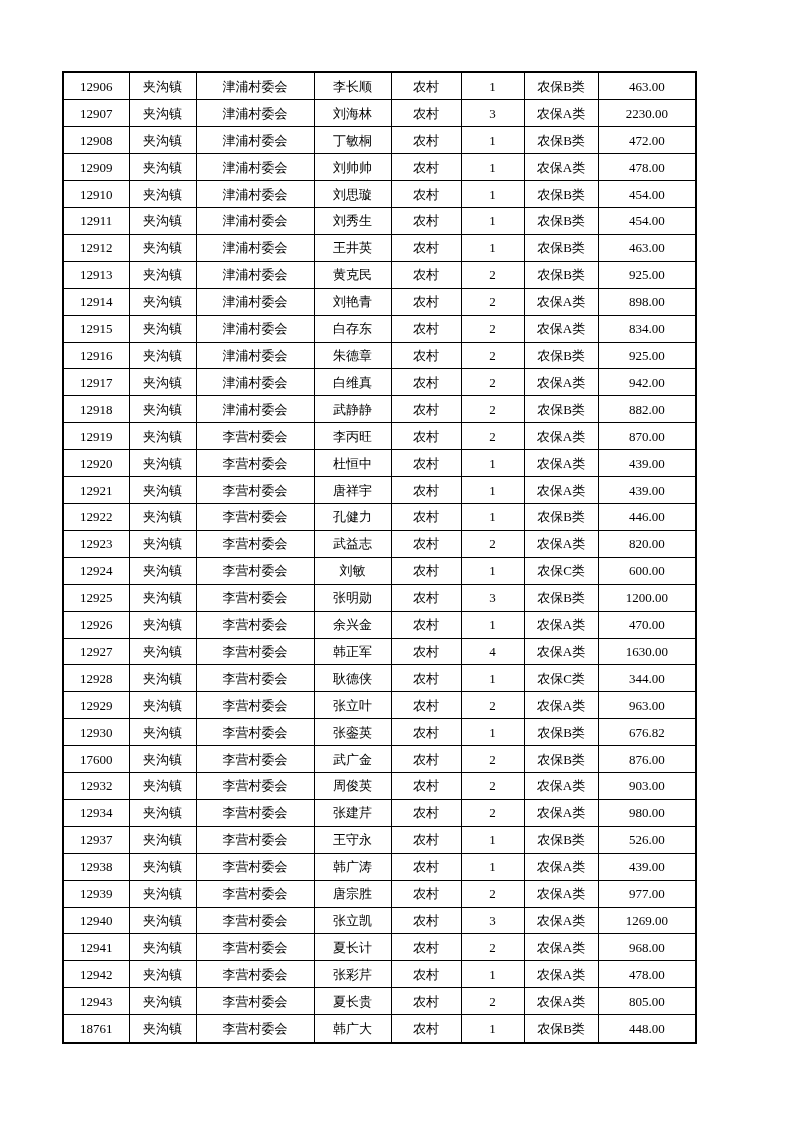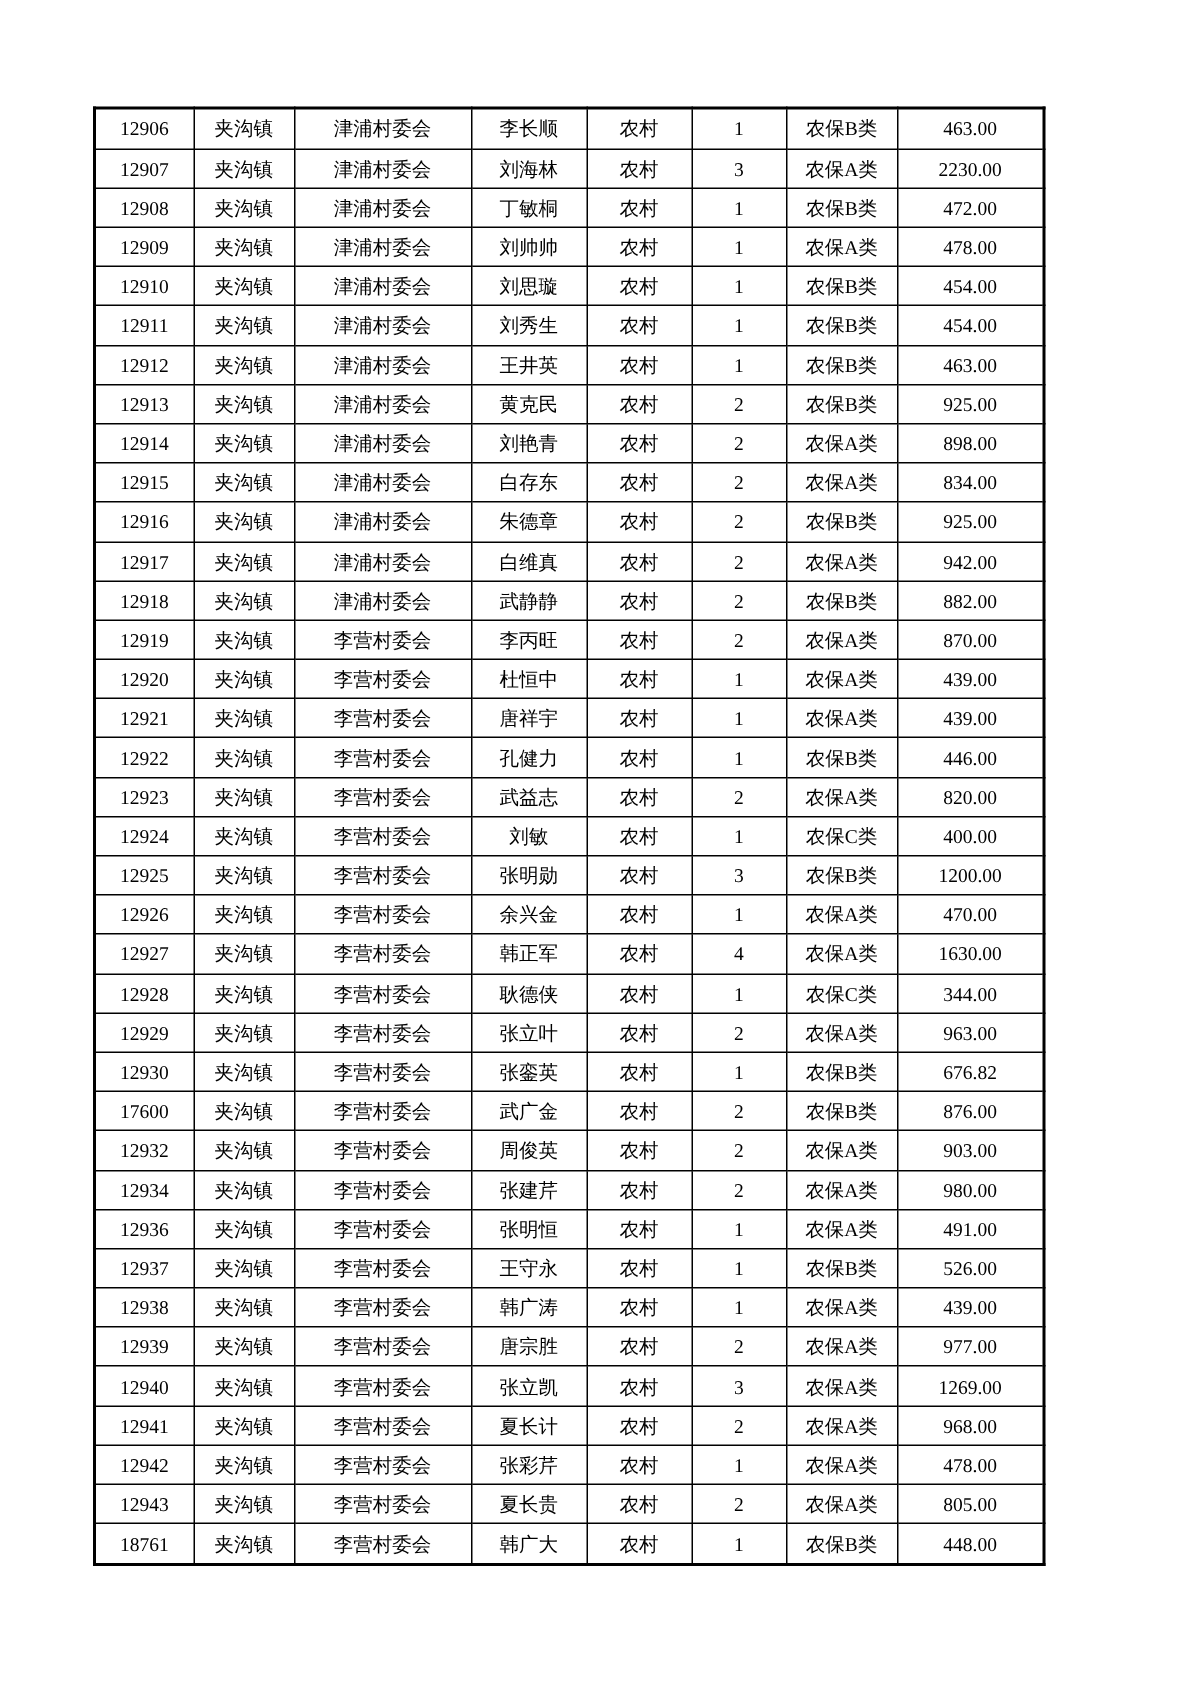--- a/index.html
+++ b/index.html
@@ -251,21 +251,21 @@
           <td>820.00</td>
         </tr>
         <tr>
           <td>12924</td>
           <td>夹沟镇</td>
           <td>李营村委会</td>
           <td>刘敏</td>
           <td>农村</td>
           <td>1</td>
           <td>农保C类</td>
-          <td>400.00</td>
+          <td>600.00</td>
         </tr>
         <tr>
           <td>12925</td>
           <td>夹沟镇</td>
           <td>李营村委会</td>
           <td>张明勋</td>
           <td>农村</td>
           <td>3</td>
           <td>农保B类</td>
           <td>1200.00</td>
@@ -342,30 +342,20 @@
         </tr>
         <tr>
           <td>12934</td>
           <td>夹沟镇</td>
           <td>李营村委会</td>
           <td>张建芹</td>
           <td>农村</td>
           <td>2</td>
           <td>农保A类</td>
           <td>980.00</td>
-        </tr>
-        <tr>
-          <td>12936</td>
-          <td>夹沟镇</td>
-          <td>李营村委会</td>
-          <td>张明恒</td>
-          <td>农村</td>
-          <td>1</td>
-          <td>农保A类</td>
-          <td>491.00</td>
         </tr>
         <tr>
           <td>12937</td>
           <td>夹沟镇</td>
           <td>李营村委会</td>
           <td>王守永</td>
           <td>农村</td>
           <td>1</td>
           <td>农保B类</td>
           <td>526.00</td>

